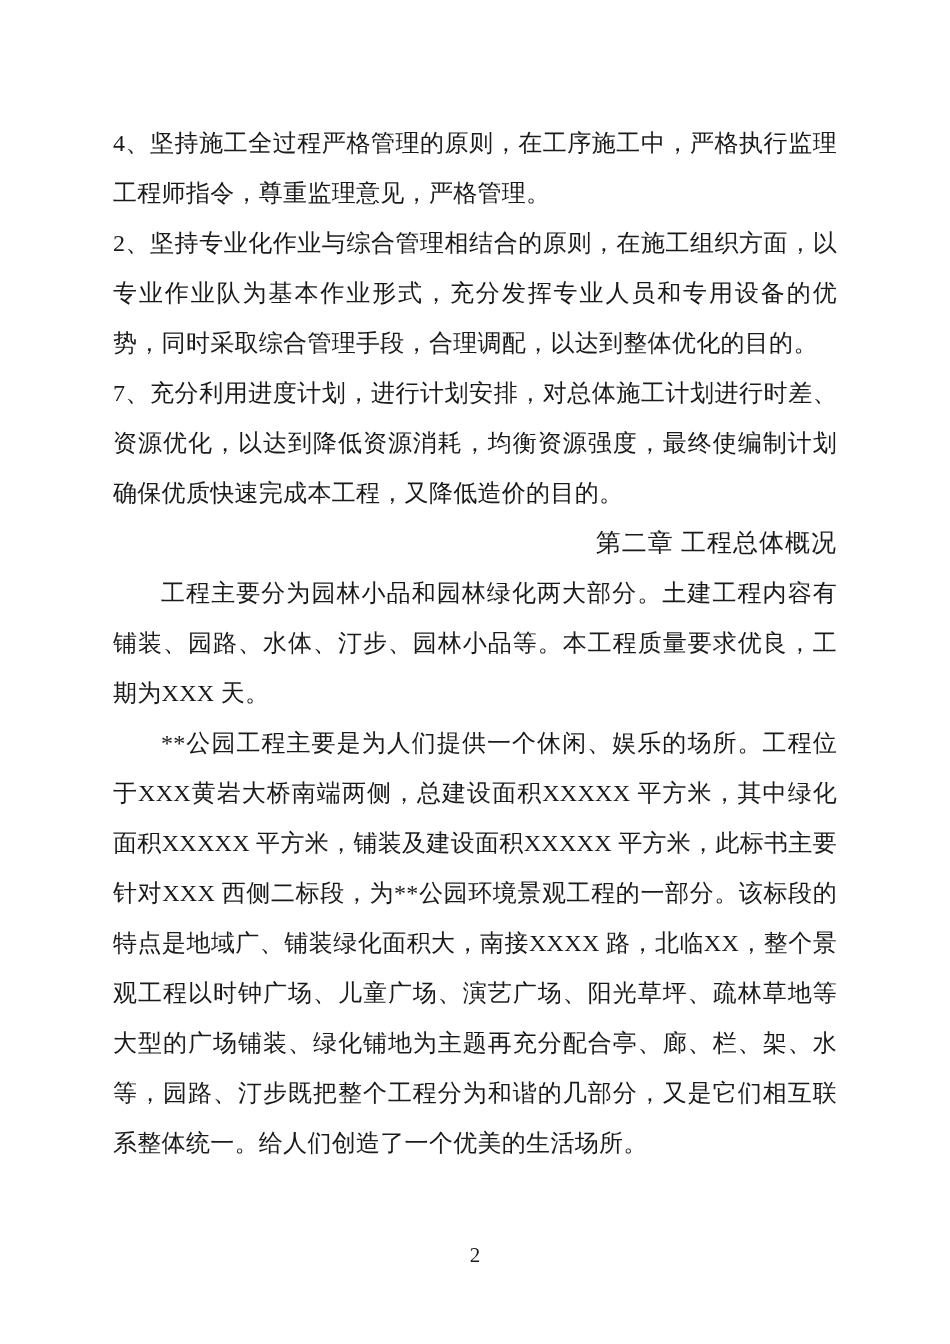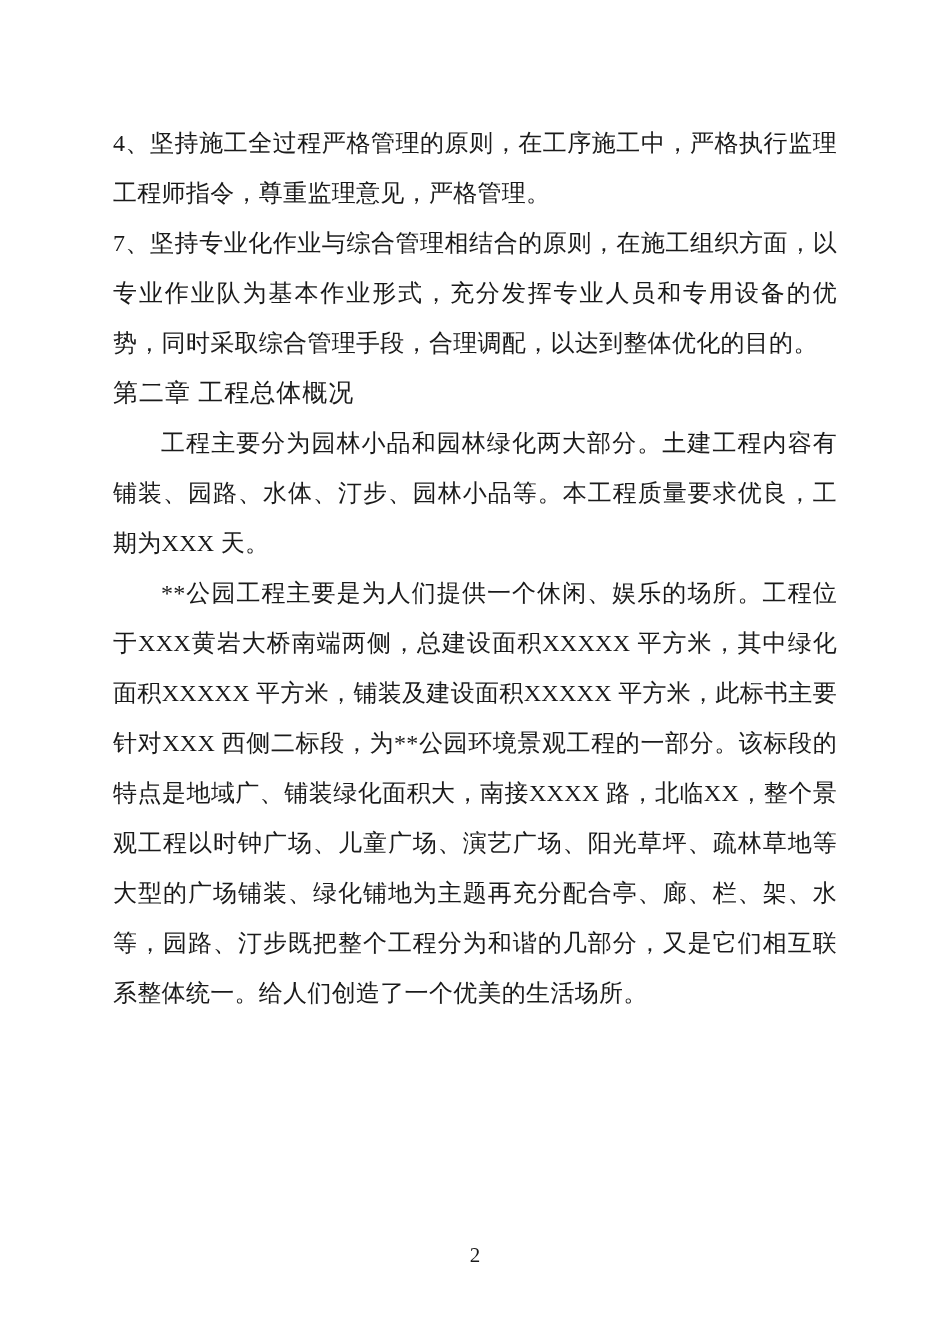--- a/index.html
+++ b/index.html
@@ -28,21 +28,21 @@
     letter-spacing: 0.3px;
   }
   .para.indent {
     text-indent: 2em;
   }
   .chapter-heading {
     margin: 0;
     font-size: 25px;
     font-weight: normal;
     line-height: 50px;
-    text-align: left;
+    text-align: right;
     letter-spacing: 1px;
   }
   .page-number {
     position: absolute;
     left: 0;
     right: 0;
     top: 1242px;
     text-align: center;
     font-size: 21px;
     line-height: 26px;
@@ -50,22 +50,23 @@
   }
 </style>
 </head>
 <body>
 
 <div class="page">
 
   <p class="para">4、坚持施工全过程严格管理的原则，在工序施工中，严格执行监理工程师指令，尊重监理意见，严格管理。</p>
 
 
-  <p class="para">7、坚持专业化作业与综合管理相结合的原则，在施工组织方面，以专业作业队为基本作业形式，充分发挥专业人员和专用设备的优势，同时采取综合管理手段，合理调配，以达到整体优化的目的。</p>
+  <p class="para">2、坚持专业化作业与综合管理相结合的原则，在施工组织方面，以专业作业队为基本作业形式，充分发挥专业人员和专用设备的优势，同时采取综合管理手段，合理调配，以达到整体优化的目的。</p>
 
+  <p class="para">7、充分利用进度计划，进行计划安排，对总体施工计划进行时差、资源优化，以达到降低资源消耗，均衡资源强度，最终使编制计划确保优质快速完成本工程，又降低造价的目的。</p>
 
   <h2 class="chapter-heading">第二章 工程总体概况</h2>
 
   <p class="para indent">工程主要分为园林小品和园林绿化两大部分。土建工程内容有铺装、园路、水体、汀步、园林小品等。本工程质量要求优良，工期为XXX 天。</p>
 
   <p class="para indent">**公园工程主要是为人们提供一个休闲、娱乐的场所。工程位于XXX黄岩大桥南端两侧，总建设面积XXXXX 平方米，其中绿化面积XXXXX 平方米，铺装及建设面积XXXXX 平方米，此标书主要针对XXX 西侧二标段，为**公园环境景观工程的一部分。该标段的特点是地域广、铺装绿化面积大，南接XXXX 路，北临XX，整个景观工程以时钟广场、儿童广场、演艺广场、阳光草坪、疏林草地等大型的广场铺装、绿化铺地为主题再充分配合亭、廊、栏、架、水等，园路、汀步既把整个工程分为和谐的几部分，又是它们相互联系整体统一。给人们创造了一个优美的生活场所。</p>
 
   <div class="page-number">2</div>
 
 </div>

